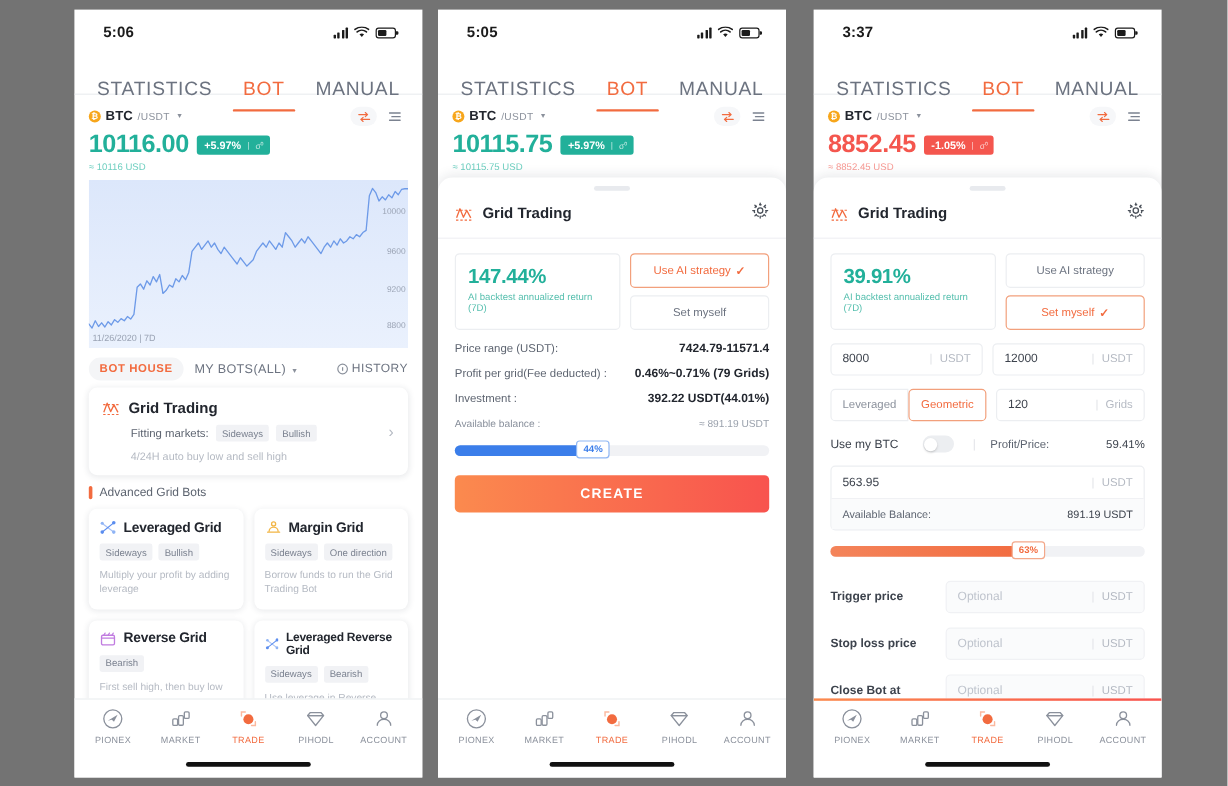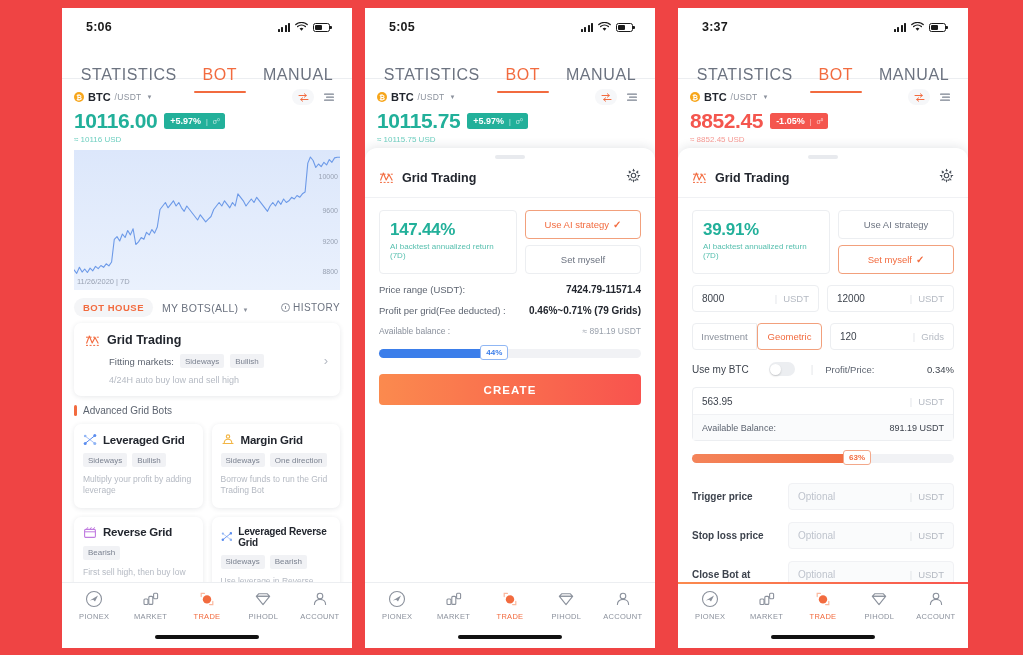--- a/index.html
+++ b/index.html
@@ -2,21 +2,21 @@
 <html><head>
 <meta charset="utf-8">
 <style>
   * { box-sizing: border-box; margin: 0; padding: 0; }
   html, body {
     width: 1023px; height: 655px;
     background: #ffffff;
     font-family: "Liberation Sans", sans-serif;
     overflow: hidden;
   }
-  .stage { position: relative; width: 1023px; height: 655px; background:#ef4444; }
+  .stage { position: relative; width: 1023px; height: 655px; background:#737373; }
 
   .phone {
     position: absolute; top: 8px; width: 290px; height: 640px;
     background: #ffffff; overflow: hidden;
   }
   #phone1 { left: 62px; }
   #phone2 { left: 365px; }
   #phone3 { left: 678px; }
 
   
@@ -532,20 +532,24 @@
       </div>
 
       <div class="dtrow">
         <span class="dtlabel">Price range (USDT):</span>
         <span class="dtval">7424.79-11571.4</span>
       </div>
       <div class="dtrow">
         <span class="dtlabel">Profit per grid(Fee deducted) :</span>
         <span class="dtval">0.46%~0.71% (79 Grids)</span>
       </div>
+      <div class="dtrow">
+        <span class="dtlabel">Investment :</span>
+        <span class="dtval">392.22 USDT(44.01%)</span>
+      </div>
       <div class="dtrow sm">
         <span class="dtlabel">Available balance :</span>
         <span class="dtval">≈ 891.19 USDT</span>
       </div>
 
       <div class="progwrap">
         <div class="progbg"></div>
         <div class="progfill blue" id="p2fill" style="width: 44%;"></div>
         <div class="progknob blue" id="p2knob" style="left: 44%;">44%</div>
       </div>
@@ -705,40 +709,40 @@
           <span class="v">12000</span>
           <span class="suf">
               <span class="bar">|</span>
             <span>USDT</span>
             </span>
         </div>
       </div>
 
       <div class="frow">
         <div class="seg">
-          <div class="segbtn">Investment</div>
+          <div class="segbtn">Leveraged</div>
           <div class="segbtn sel">Geometric</div>
         </div>
         <div class="fld">
           <span class="v">120</span>
           <span class="suf">
               <span class="bar">|</span>
             <span>Grids</span>
             </span>
         </div>
       </div>
 
       <div class="togrow">
         <span class="toglabel">Use my BTC</span>
         <span class="toggle">
             <i></i>
           </span>
         <span class="tsep">|</span>
         <span class="pgl">Profit/Price:</span>
-        <span class="pgv">0.34%</span>
+        <span class="pgv">59.41%</span>
       </div>
 
       <div class="balbox">
         <div class="r1">
           <span class="v">563.95</span>
           <span class="suf" style="margin-left:auto; display:flex; gap:6px; font-size:9.5px; color:#b5bac3;">
             <span class="bar" style="color:#e2e4e8">|</span>
             <span>USDT</span>
           </span>
         </div>

